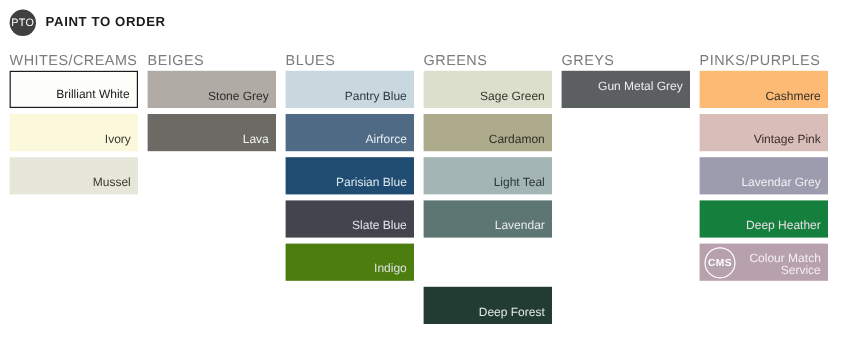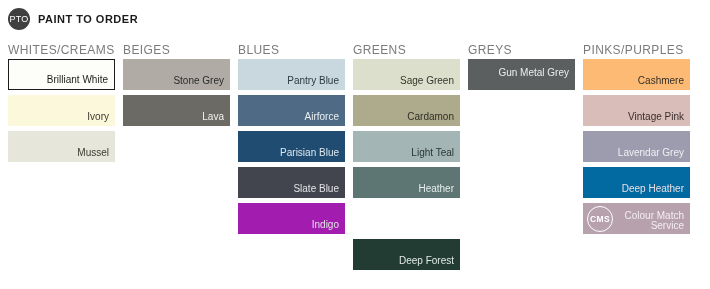--- a/index.html
+++ b/index.html
@@ -156,39 +156,39 @@
         </div>
         <div class="swatch" style="background: rgb(78, 106, 132);">
           <div class="swatch-label" style="color: rgb(233, 238, 242);">Airforce</div>
         </div>
         <div class="swatch" style="background: rgb(31, 76, 112);">
           <div class="swatch-label" style="color: rgb(220, 232, 240);">Parisian Blue</div>
         </div>
         <div class="swatch" style="background: rgb(66, 69, 77);">
           <div class="swatch-label" style="color: rgb(227, 228, 232); margin-top: 28px;">Slate Blue</div>
         </div>
-        <div class="swatch" style="background: #a21caf; justify-content: flex-end;">
+        <div class="swatch" style="background: #4d7c0f; justify-content: flex-end;">
           <div class="swatch-label" style="color: rgb(224, 226, 229);">Indigo</div>
         </div>
       </div>
     </div>
     <div class="column">
       <div class="column-header">GREENS</div>
       <div class="swatch-list">
         <div class="swatch" style="background: rgb(220, 223, 203);">
           <div class="swatch-label" style="color: rgb(51, 54, 44);">Sage Green</div>
         </div>
         <div class="swatch" style="background: rgb(174, 171, 141);">
           <div class="swatch-label" style="color: rgb(46, 46, 38);">Cardamon</div>
         </div>
         <div class="swatch" style="background: rgb(163, 182, 181); padding-left: 20px;">
           <div class="swatch-label" style="color: rgb(44, 54, 53);">Light Teal</div>
         </div>
         <div class="swatch" style="background: rgb(93, 117, 115);">
-          <div class="swatch-label" style="color: rgb(232, 238, 237);">Heather</div>
+          <div class="swatch-label" style="color: rgb(232, 238, 237);">Lavendar</div>
         </div>
         <div class="swatch empty" style="background: transparent;"></div>
         <div class="swatch" style="background: rgb(34, 59, 51);">
           <div class="swatch-label" style="color: rgb(226, 234, 230);">Deep Forest</div>
         </div>
       </div>
     </div>
     <div class="column">
       <div class="column-header">GREYS</div>
       <div class="swatch-list">
@@ -202,21 +202,21 @@
       <div class="swatch-list">
         <div class="swatch" style="background: #fdba74;">
           <div class="swatch-label" style="color: rgb(51, 48, 42);">Cashmere</div>
         </div>
         <div class="swatch" style="background: rgb(217, 189, 184);">
           <div class="swatch-label" style="color: rgb(58, 46, 45);">Vintage Pink</div>
         </div>
         <div class="swatch" style="background: rgb(156, 156, 174);">
           <div class="swatch-label" style="color: rgb(240, 240, 244);">Lavendar Grey</div>
         </div>
-        <div class="swatch" style="background: #0369a1; padding-left: 28px;">
+        <div class="swatch" style="background: #15803d; padding-left: 28px;">
           <div class="swatch-label" style="color: rgb(233, 224, 230);">Deep Heather</div>
         </div>
         <div class="swatch cms" style="background: rgb(183, 161, 173);">
           <div class="cms-badge">CMS</div>
           <div class="swatch-label" style="color: rgb(243, 238, 241); margin-left: 18px;">Colour Match
 Service</div>
         </div>
       </div>
     </div>
   </div>

